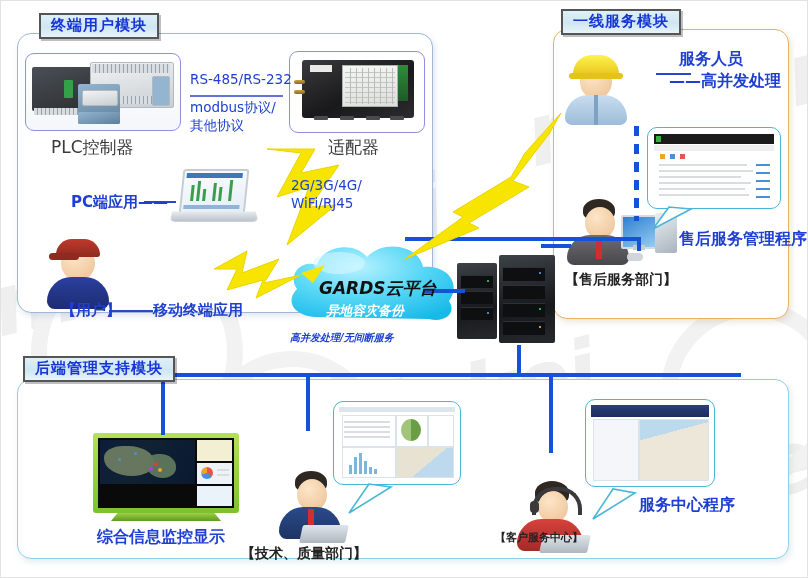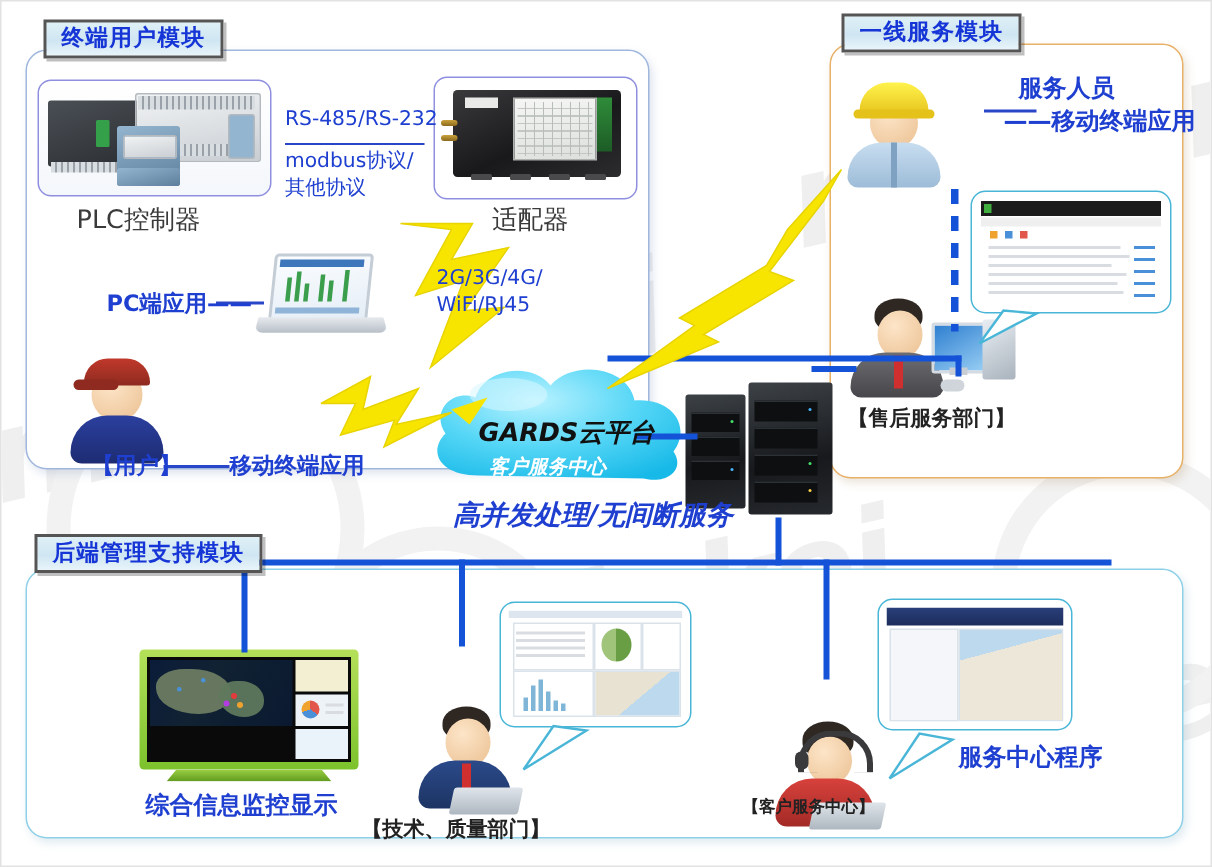--- a/index.html
+++ b/index.html
@@ -172,21 +172,21 @@
   <div class="wm w3">mKerinkei</div>
   <div class="wm w4">mKerinkei</div>
   <div class="wmc c1"></div>
   <div class="wmc c2"></div>
   <div class="wmc c3"></div>
 
   <div class="panel blue" style="left:16px;top:32px;width:416px;height:280px;"></div>
   <div class="panel orange" style="left:552px;top:28px;width:236px;height:290px;"></div>
   <div class="panel cyan" style="left:16px;top:378px;width:772px;height:180px;"></div>
 
-  <div class="chip" style="left:28px;top:12px;">终端用户模块</div>
+  <div class="chip" style="left:38px;top:12px;">终端用户模块</div>
   <div class="chip" style="left:22px;top:355px;">后端管理支持模块</div>
   <div class="chip" style="left:560px;top:8px;">一线服务模块</div>
 
   <div class="ln ln-h" style="left:404px;top:236px;width:236px;"></div>
   <div class="ln ln-v" style="left:636px;top:236px;height:14px;"></div>
 
   <div class="ln ln-h" style="left:422px;top:288px;width:42px;"></div>
 
   <div class="ln ln-v" style="left:516px;top:344px;height:32px;"></div>
   <div class="ln ln-h" style="left:160px;top:372px;width:580px;"></div>
@@ -307,22 +307,22 @@
           <stop offset="0%" stop-color="#b8f2ff"></stop>
           <stop offset="52%" stop-color="#55d6f6"></stop>
           <stop offset="100%" stop-color="#17b9e8"></stop>
         </radialGradient>
       </defs>
       <path d="M40,80 C14,80 6,64 18,52 C8,38 22,22 38,28 C44,8 76,4 88,20 C104,2 140,8 144,30 C170,28 182,48 170,64 C178,76 166,86 150,82 Z" fill="url(#cg)"></path>
       <ellipse cx="60" cy="26" rx="26" ry="11" fill="#d8f8ff" opacity=".55"></ellipse>
     </svg>
   </div>
   <div class="cloud-txt" style="left:318px;top:276px;font-size:17px;font-weight:bold;color:#111;">GARDS云平台</div>
-  <div class="cloud-txt" style="left:325px;top:301px;font-size:13px;color:#fff;font-weight:bold;">客户服务中心</div>
-  <div class="cloud-txt" style="left:289px;top:330px;font-size:18px;color:#1e3fd0;font-weight:bold;margin-left:12px;">高并发处理/无间断服务</div>
+  <div class="cloud-txt" style="left:325px;top:301px;font-size:13px;color:#fff;font-weight:bold;">异地容灾备份</div>
+  <div class="cloud-txt" style="left:289px;top:330px;font-size:10px;color:#1e3fd0;font-weight:bold;">高并发处理/无间断服务</div>
 
   <div class="art" style="left:456px;top:252px;width:104px;height:94px;z-index:18;">
     <div class="rack" style="left:0;top:10px;width:40px;height:76px;"></div>
     <div class="rack" style="left:42px;top:2px;width:56px;height:88px;"></div>
     <div class="rack-slot" style="left:4px;top:22px;width:32px;height:12px;"></div>
     <div class="rack-slot" style="left:4px;top:38px;width:32px;height:12px;"></div>
     <div class="rack-slot" style="left:4px;top:54px;width:32px;height:12px;"></div>
     <div class="rack-slot" style="left:46px;top:14px;width:42px;height:13px;"></div>
     <div class="rack-slot" style="left:46px;top:32px;width:42px;height:13px;"></div>
     <div class="rack-slot" style="left:46px;top:50px;width:42px;height:13px;"></div>
@@ -346,21 +346,21 @@
     <div class="phone-scr" style="left:3px;top:8px;width:30px;height:56px;">
       <div class="ph-tile" style="left:0;top:0;width:30px;height:11px;background:linear-gradient(120deg,#4a8e3b,#2e6a27);"></div>
       <div class="ph-tile" style="left:1px;top:13px;width:13px;height:14px;background:#5fbe55;"></div>
       <div class="ph-tile" style="left:16px;top:13px;width:13px;height:14px;background:#5fbe55;"></div>
       <div class="ph-tile" style="left:1px;top:29px;width:13px;height:14px;background:#5fbe55;"></div>
       <div class="ph-tile" style="left:16px;top:29px;width:13px;height:14px;background:#5fbe55;"></div>
     </div>
   </div>
 
   <div class="txt lbl-blue-lg" style="left:678px;top:48px;">服务人员</div>
-  <div class="txt lbl-blue-lg" style="left:668px;top:70px;">——移动终端应用</div>
+  <div class="txt lbl-blue-lg" style="left:668px;top:70px;">——高并发处理</div>
 
   <div class="callout" style="left:646px;top:126px;width:134px;height:82px;">
     <div class="shot" style="left:6px;top:6px;width:120px;height:68px;border:none;">
       <div class="shot-hdr" style="height:10px;background:#1b1b1b;"></div>
       <div class="ph-tile" style="left:2px;top:2px;width:5px;height:6px;background:#3fae3f;"></div>
       <div class="shot-row" style="left:0;top:11px;width:120px;height:6px;background:#efefef;"></div>
       <div class="ph-tile" style="left:6px;top:20px;width:5px;height:5px;background:#f0a22e;"></div>
       <div class="ph-tile" style="left:16px;top:20px;width:5px;height:5px;background:#4a90d9;"></div>
       <div class="ph-tile" style="left:26px;top:20px;width:5px;height:5px;background:#e2574c;"></div>
       <div class="shot-row" style="left:5px;top:30px;width:88px;"></div>
@@ -383,20 +383,21 @@
     <div class="p-body" style="left:2px;top:42px;width:62px;height:30px;background:linear-gradient(180deg,#6e6e72,#47474b);"></div>
     <div class="p-tie" style="left:31px;top:44px;width:6px;height:22px;background:#cf2f2f;"></div>
   </div>
   <div class="art" style="left:620px;top:212px;width:62px;height:54px;">
     <div class="art" style="left:0;top:2px;width:36px;height:30px;background:linear-gradient(150deg,#2f7fd0,#9ad0f5);border:2px solid #d5dbe2;border-radius:2px;"></div>
     <div class="art" style="left:12px;top:32px;width:12px;height:5px;background:#c9ced4;"></div>
     <div class="art" style="left:34px;top:0;width:22px;height:40px;background:linear-gradient(150deg,#e9eef3,#a9b3bd);border-radius:2px;"></div>
     <div class="art" style="left:6px;top:40px;width:16px;height:8px;background:#cfd5db;border-radius:8px;"></div>
   </div>
 
+  <div class="txt lbl-blue-lg" style="left:678px;top:228px;">售后服务管理程序</div>
   <div class="txt lbl-black-b" style="left:564px;top:270px;font-size:14px;">【售后服务部门】</div>
 
   <div class="art" style="left:92px;top:432px;width:146px;height:90px;">
     <div class="wall-frame" style="left:0;top:0;width:146px;height:80px;"></div>
     <div class="wall-inner" style="left:5px;top:5px;width:136px;height:70px;"></div>
     <div class="wall-map" style="left:7px;top:7px;width:95px;height:44px;">
       <div class="landmass" style="left:4px;top:6px;width:50px;height:30px;"></div>
       <div class="landmass" style="left:46px;top:14px;width:30px;height:24px;background:#5f7a5d;"></div>
       <div class="ph-tile" style="left:54px;top:22px;width:4px;height:4px;background:#e23b3b;border-radius:50%;"></div>
       <div class="ph-tile" style="left:58px;top:28px;width:4px;height:4px;background:#f0a22e;border-radius:50%;"></div>

